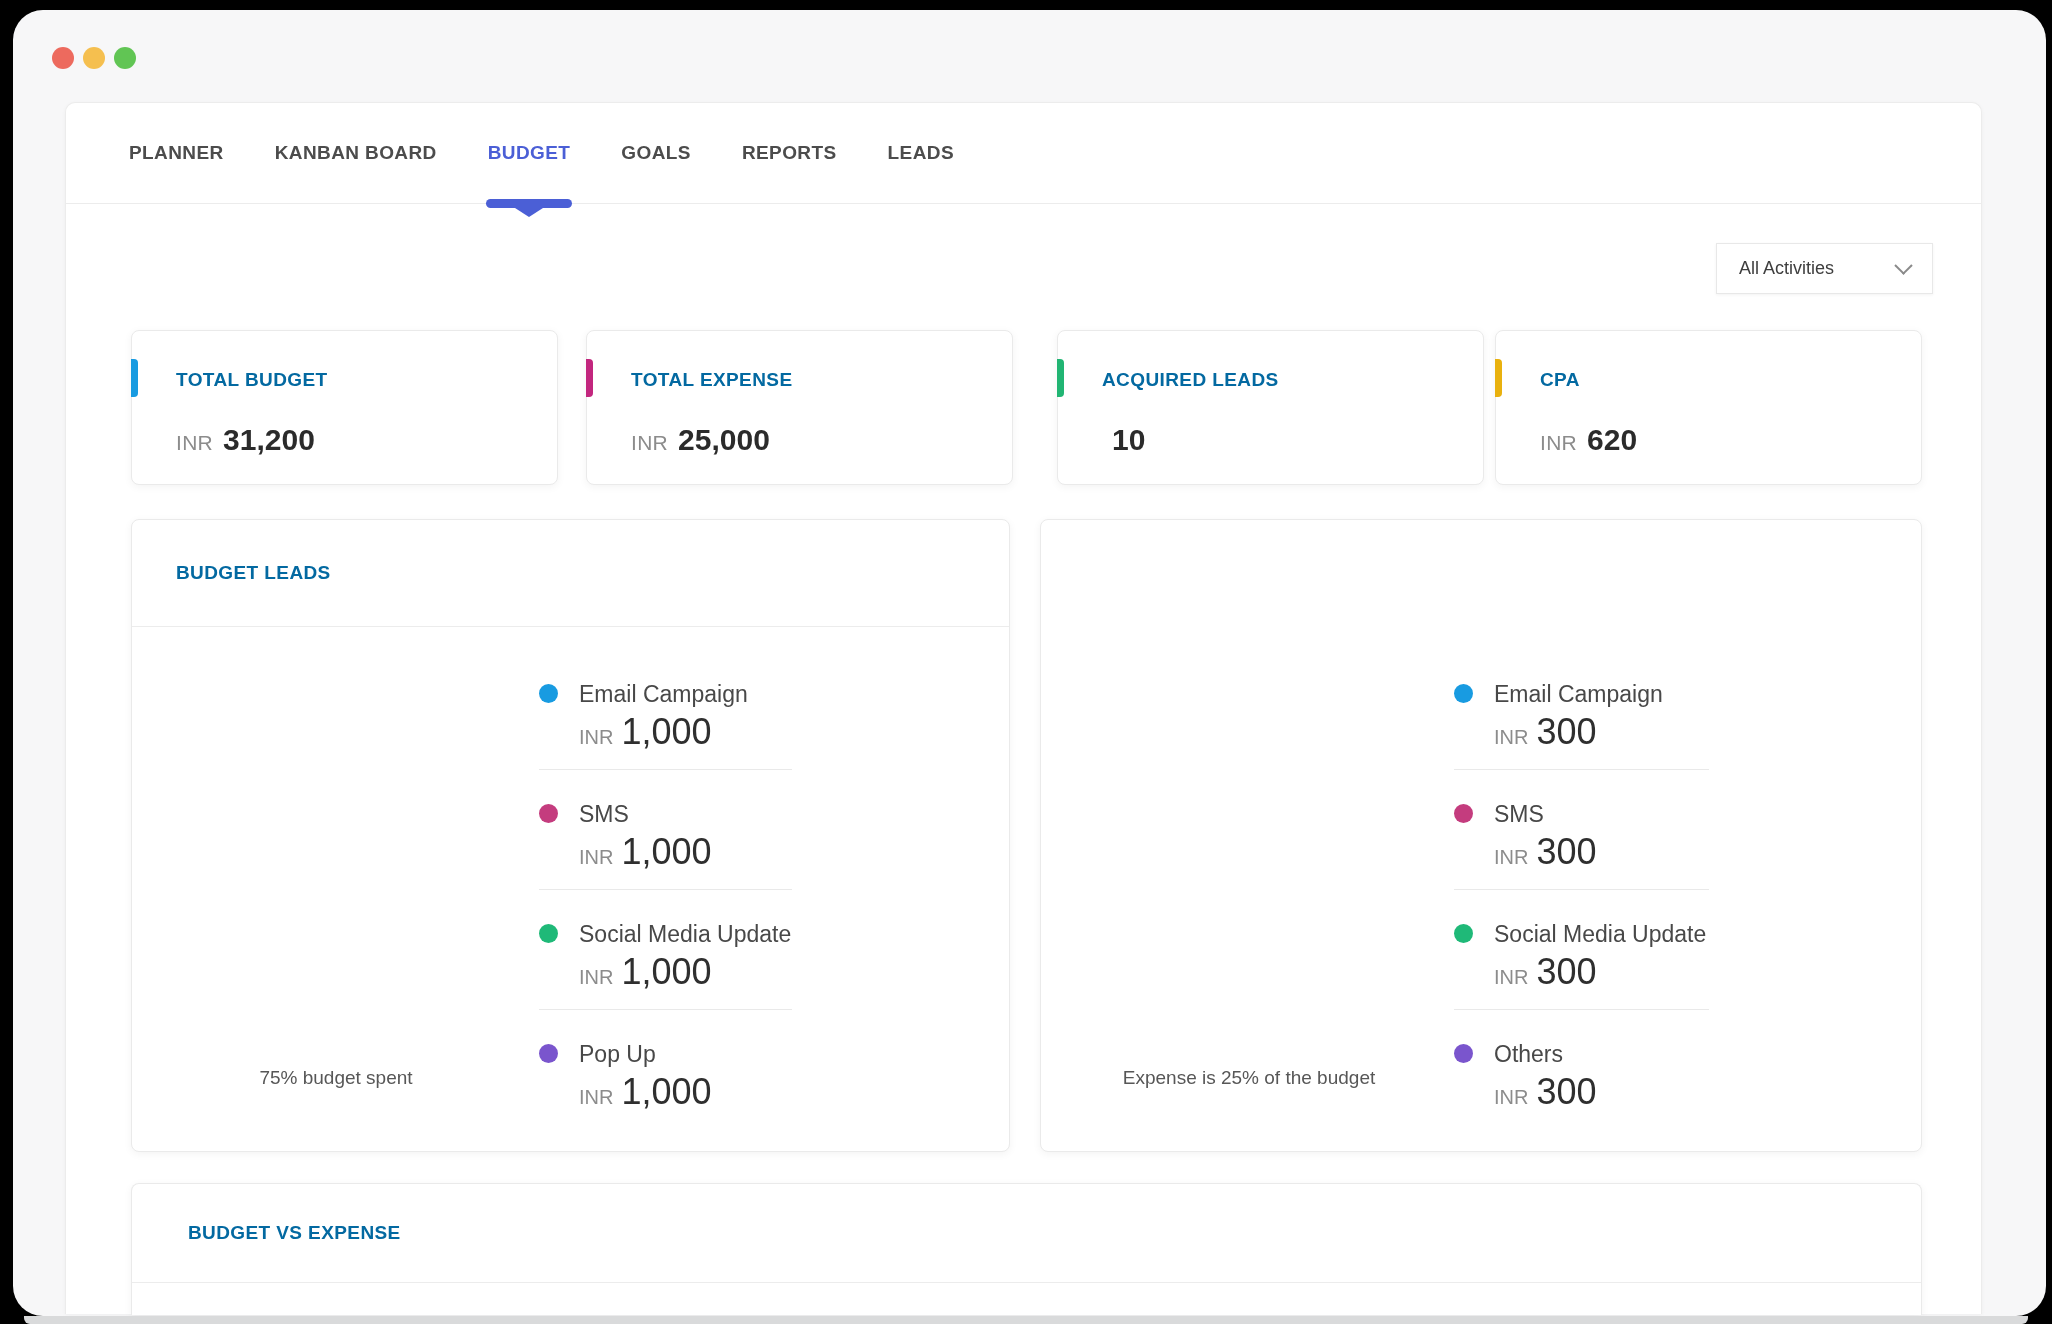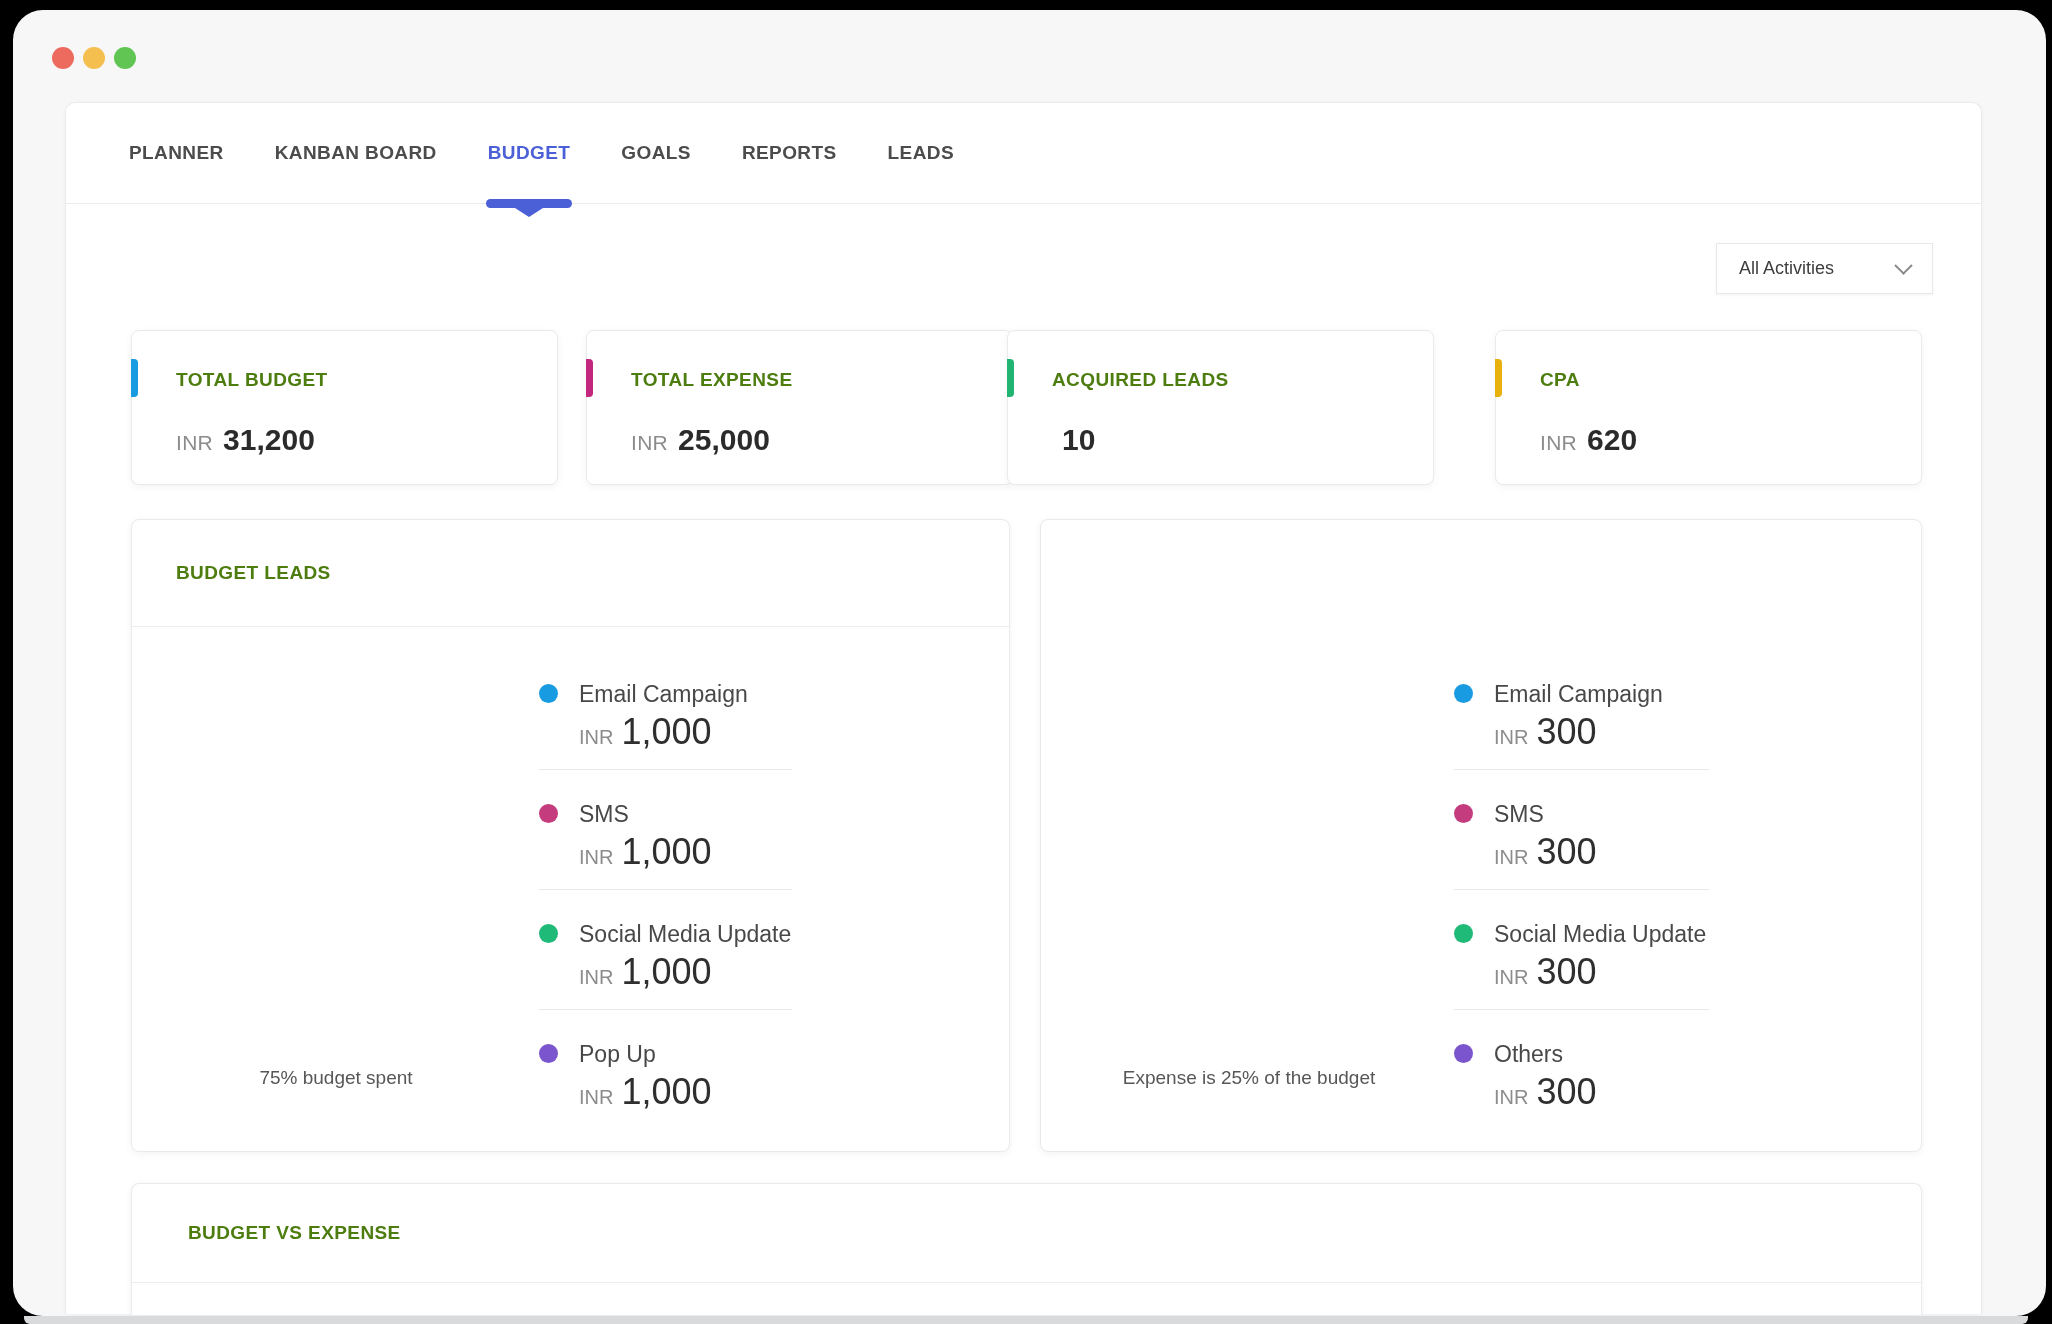--- a/index.html
+++ b/index.html
@@ -21,21 +21,21 @@
        letter-spacing:.4px;line-height:22px;padding:39px 0;cursor:pointer;white-space:nowrap;}
   .tab.active::after{content:'';position:absolute;left:-2px;right:-2px;bottom:-5px;height:9px;
        border-radius:5px;background:currentColor;}
   .tab.active::before{content:'';position:absolute;left:50%;margin-left:-14px;bottom:-14px;
        border-left:14px solid transparent;border-right:14px solid transparent;
        border-top:9px solid currentColor;}
   
   .card{position:absolute;background:#fff;border:1px solid #eaeaea;border-radius:8px;
         box-shadow:0 2px 8px rgba(0,0,0,.05);}
   .accent{position:absolute;left:-1px;top:28px;width:7px;height:38px;border-radius:0 4px 4px 0;}
-  .card-title{font-size:19px;font-weight:700;color:#4d7c0f;letter-spacing:.4px;}
+  .card-title{font-size:19px;font-weight:700;color:#0369a1;letter-spacing:.4px;}
   
   .select{position:absolute;left:1650px;top:140px;width:217px;height:51px;background:#fff;
         border:1px solid #e8e8e8;border-radius:0;box-shadow:0 1px 3px rgba(0,0,0,.05);
         display:flex;align-items:center;justify-content:space-between;padding:0 22px;
         box-sizing:border-box;cursor:pointer;}
   .select .val{font-size:18px;color:#3e3e3e;}
   .chev{width:11px;height:11px;border-right:2px solid #8a8a8a;border-bottom:2px solid #8a8a8a;
         transform:rotate(45deg) translate(-2px,-2px);}
   
   .stat{top:227px;width:425px;height:153px;}
@@ -107,21 +107,21 @@
         </div>
       </div>
       <div class="card stat" style="left:520px">
         <span class="accent" style="background-color: rgb(194, 38, 126);"></span>
         <div class="card-title stat-title">TOTAL EXPENSE</div>
         <div class="stat-value">
           <span class="cur">INR</span>
           <span class="num">25,000</span>
         </div>
       </div>
-      <div class="card stat" style="left:941px">
+      <div class="card stat" style="left:991px">
         <span class="accent" style="background-color: rgb(33, 181, 115);"></span>
         <div class="card-title stat-title">ACQUIRED LEADS</div>
         <div class="stat-value">
           <span class="cur"></span>
           <span class="num">10</span>
         </div>
       </div>
       <div class="card stat" style="left:1429px">
         <span class="accent" style="background-color: rgb(233, 177, 14);"></span>
         <div class="card-title stat-title">CPA</div>

